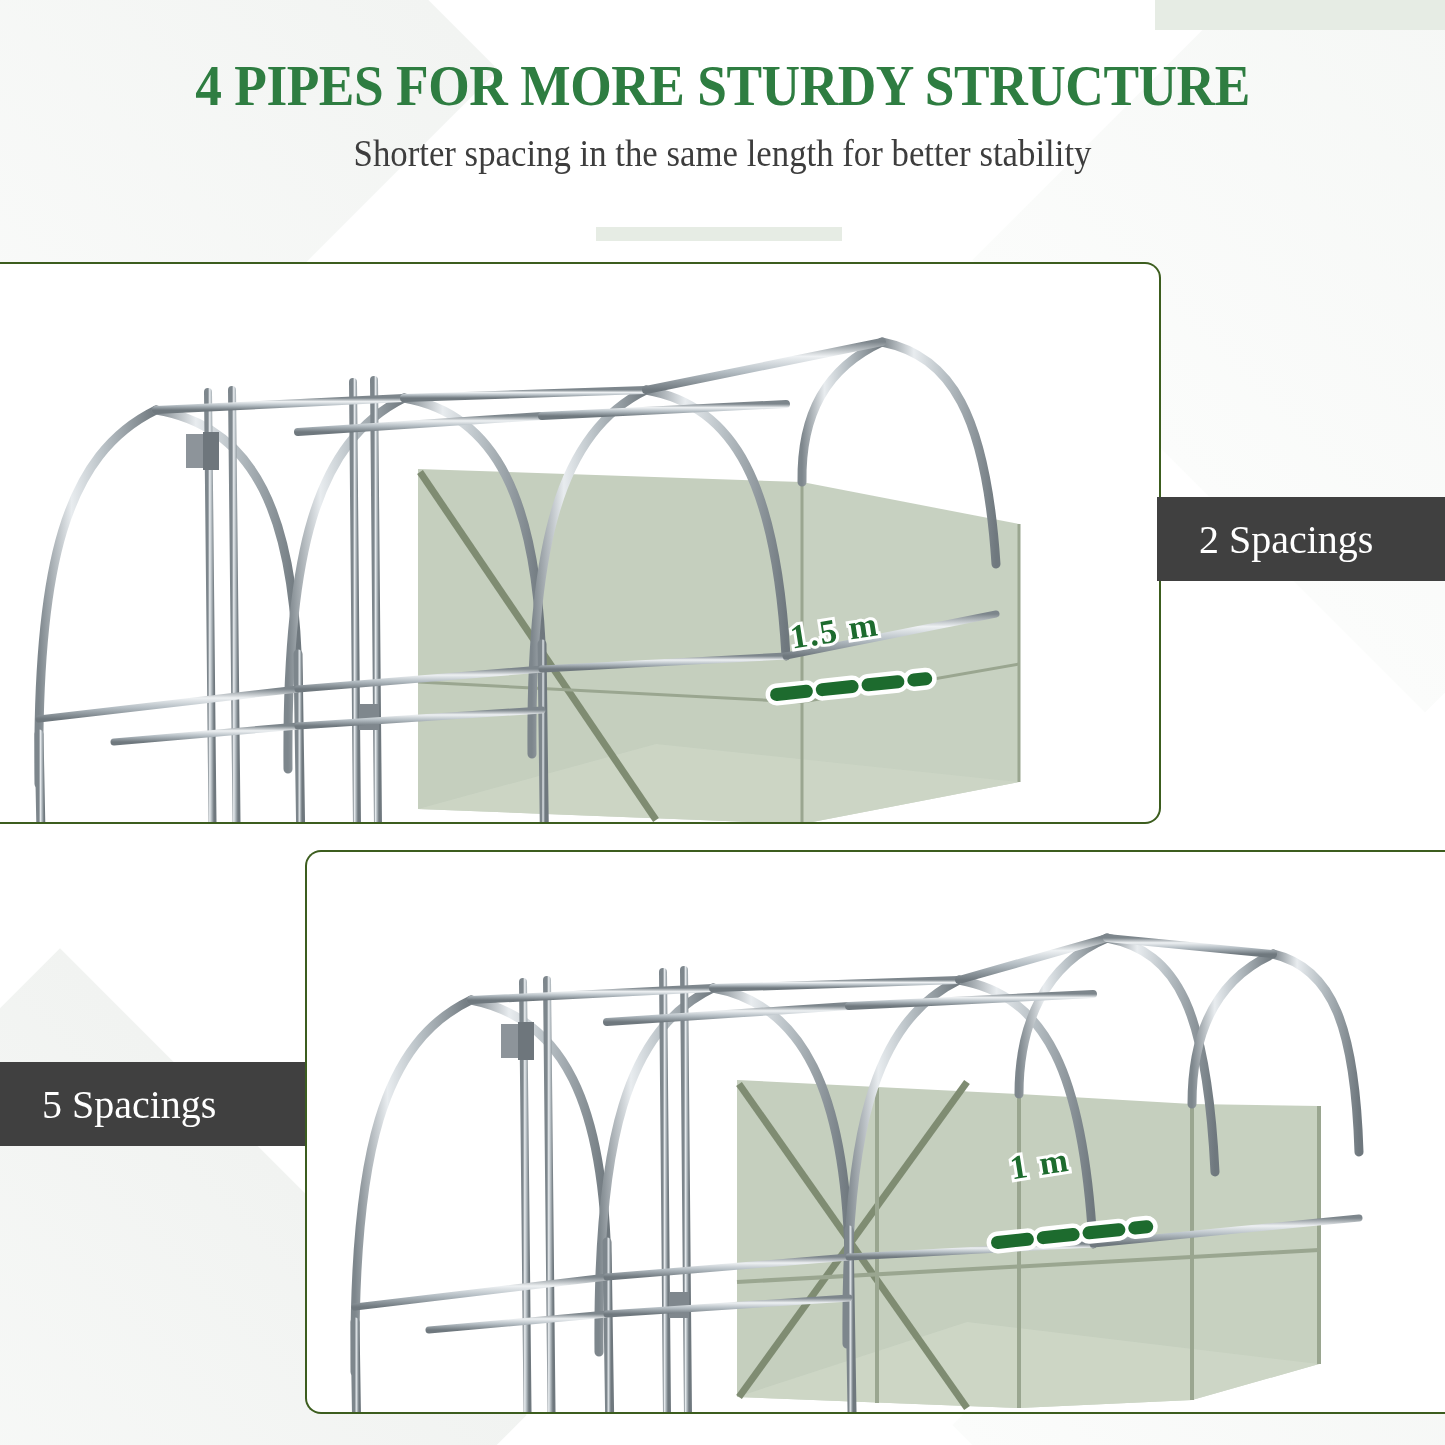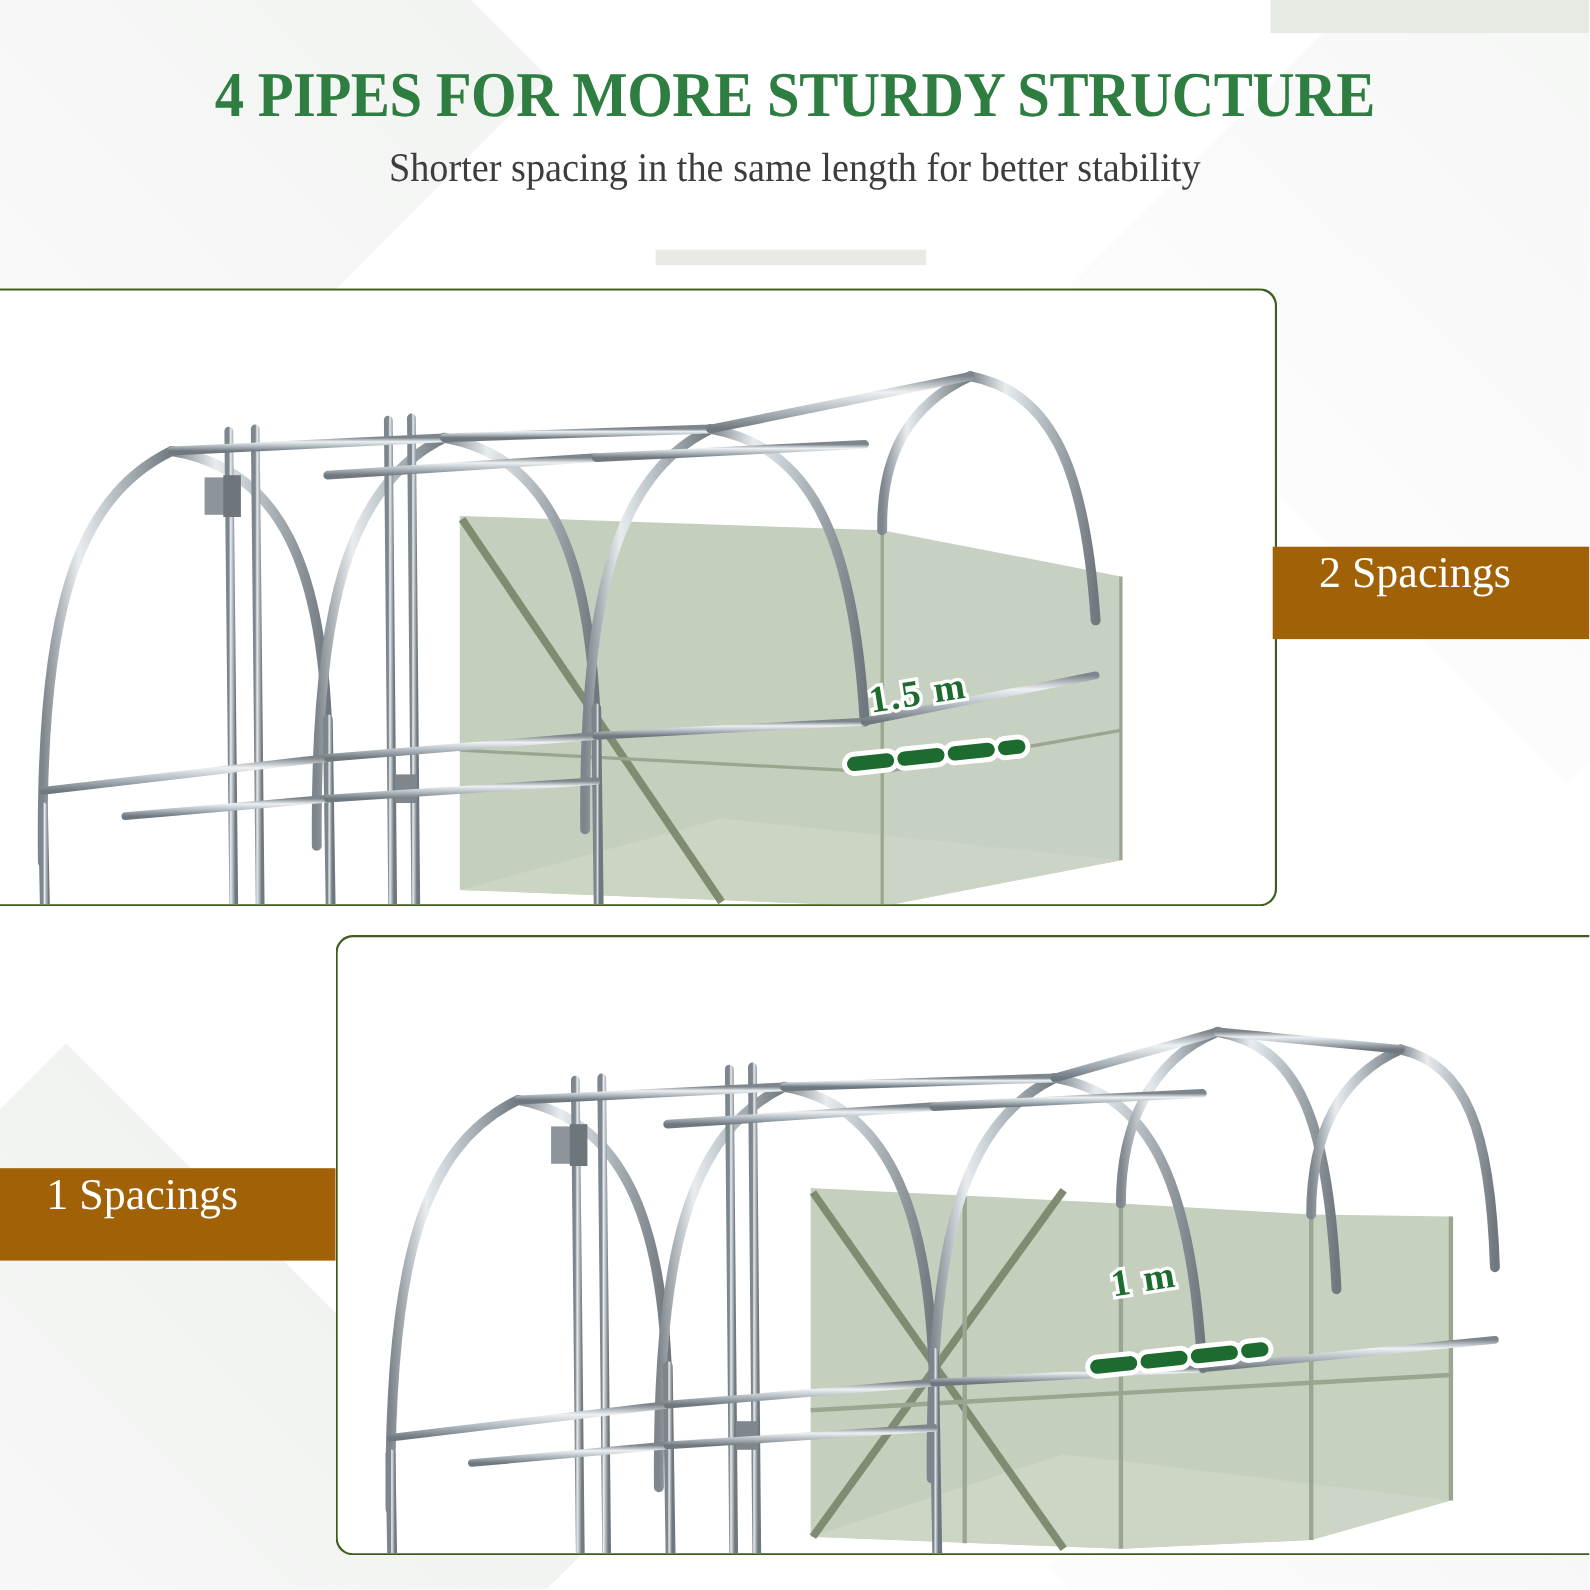--- a/index.html
+++ b/index.html
@@ -85,24 +85,25 @@
   }
   #panel-bottom {
     left:305px; top:850px; width:1148px; height:560px;
     border-radius:16px 0 0 16px;
     border-right:none;
   }
 
   
   .tab {
     position:absolute;
-    background:#a16207;
+    background:#404040;
     color:#ffffff;
     font-size:40px;
     display:flex;
+    align-items:center;
     box-sizing:border-box;
   }
   #tab-two {
     left:1157px; top:497px; width:288px; height:84px;
     padding-left:42px;
   }
   #tab-four {
     left:0px; top:1062px; width:305px; height:84px;
     padding-left:42px;
   }
@@ -356,16 +357,16 @@
           <line x1="690" y1="380" x2="840" y2="380" stroke="#ffffff" stroke-width="22" stroke-linecap="round" stroke-dasharray="30 16"></line>
           <line x1="690" y1="380" x2="840" y2="380" stroke="#1d6b2e" stroke-width="13" stroke-linecap="round" stroke-dasharray="30 16"></line>
         </g>
       </svg>
     </div>
   </div>
 
   <div class="dim-label" id="dim-bot">1 m</div>
 
   <div class="tab" id="tab-four">
-    <span>1 Spacings</span>
+    <span>5 Spacings</span>
   </div>
 
 </div>
 
 </body></html>

